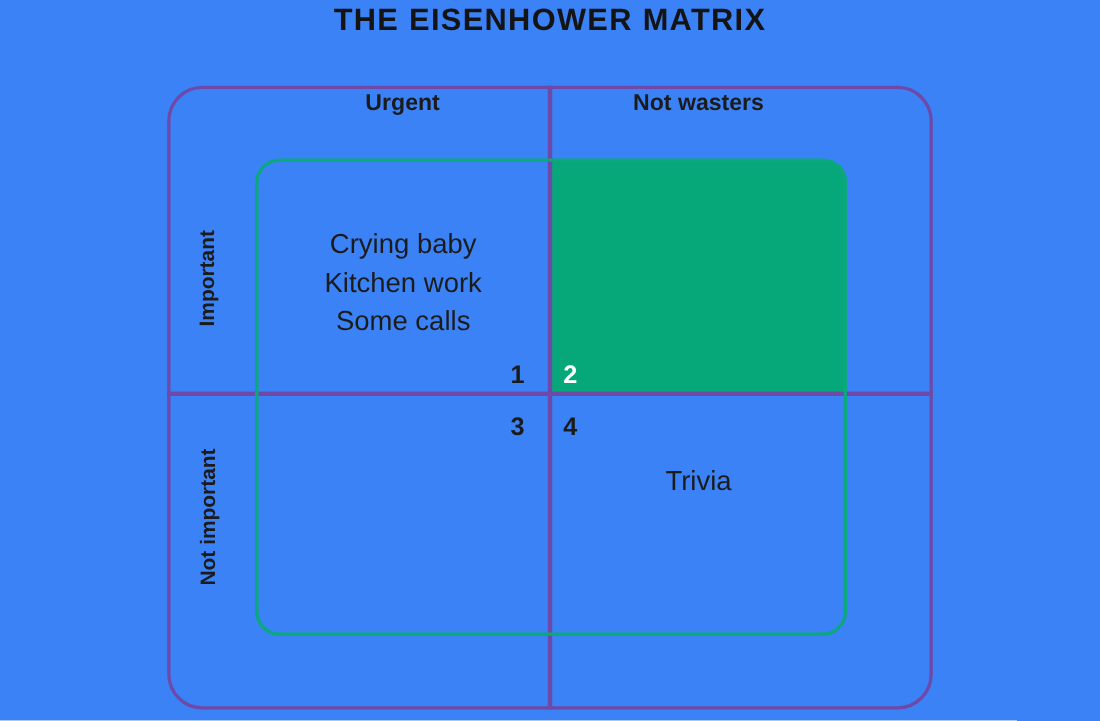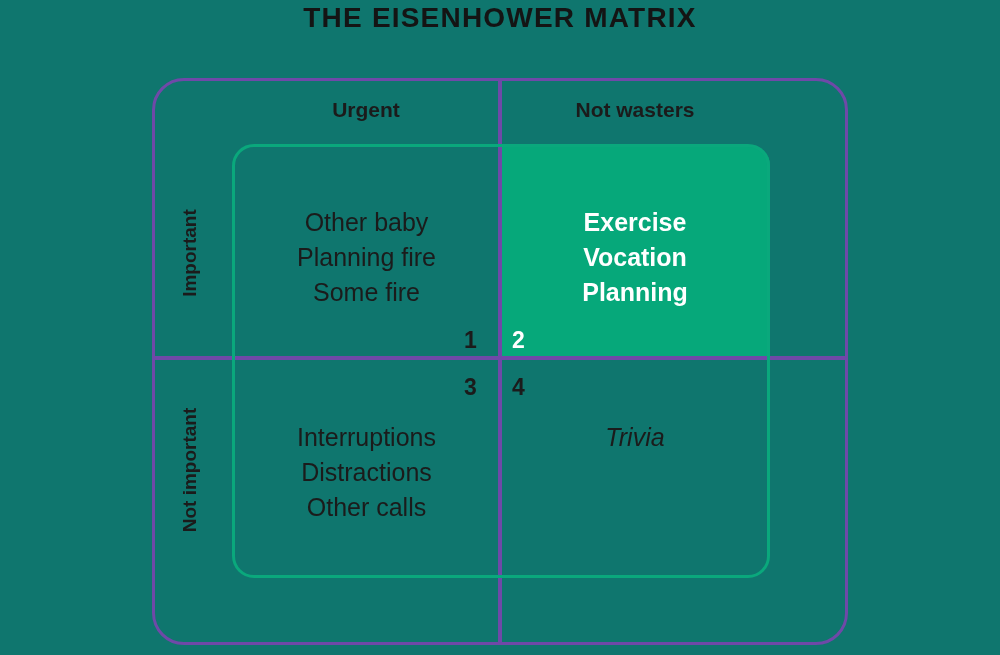--- a/index.html
+++ b/index.html
@@ -9,21 +9,21 @@
     height: 655px;
     background: #ffffff;
     font-family: "Liberation Sans", sans-serif;
     overflow: hidden;
   }
 
   #canvas {
     position: relative;
     width: 1000px;
     height: 655px;
-    background: #0f766e;
+    background: #3b82f6;
   }
 
   
   #page-title {
     position: absolute;
     top: 2px;
     left: 0;
     width: 1000px;
     text-align: center;
     font-size: 28px;
@@ -83,21 +83,21 @@
     top: 145px;
     width: 270px;
     height: 213px;
     background: #06a87a;
     border-top-right-radius: 20px;
   }
 
   
   .col-header {
     position: absolute;
-    top: 98px;
+    top: 82px;
     font-size: 21px;
     font-weight: bold;
     color: #1b1b1b;
     text-align: center;
     white-space: nowrap;
   }
   #col-header-urgent     { left: 233px; width: 266px; }
   #col-header-not-urgent { left: 501px; width: 268px; }
   #row-label-important-wrap {
     position: absolute;
@@ -136,21 +136,21 @@
     white-space: nowrap;
   }
   .quadrant-tasks div { white-space: nowrap; }
 
   #q1-tasks { left: 235px; top: 205px; width: 263px; }
   #q2-tasks {
     left: 502px; top: 205px; width: 266px;
     color: #ffffff; font-weight: bold;
   }
   #q3-tasks { left: 235px; top: 420px; width: 263px; }
-  #q4-tasks { left: 502px; top: 420px; width: 266px; font-style: italic; }
+  #q4-tasks { left: 502px; top: 420px; width: 266px; }
 
   
   .quadrant-number {
     position: absolute;
     font-size: 23px;
     font-weight: bold;
     color: #1b1b1b;
   }
   #q-num-1 { left: 464px; top: 327px; }
   #q-num-2 { left: 512px; top: 327px; color: #ffffff; }
@@ -178,36 +178,26 @@
 
   <div class="row-label-wrap" id="row-label-important-wrap">
     <span class="row-label-inner">Important</span>
   </div>
 
   <div class="row-label-wrap" id="row-label-not-important-wrap">
     <span class="row-label-inner">Not important</span>
   </div>
 
   <div class="quadrant-tasks" id="q1-tasks">
-    <div>Other baby</div>
-    <div>Planning fire</div>
-    <div>Some fire</div>
-  </div>
-
-  <div class="quadrant-tasks" id="q2-tasks">
-    <div>Exercise</div>
-    <div>Vocation</div>
-    <div>Planning</div>
-  </div>
-
-  <div class="quadrant-tasks" id="q3-tasks">
-    <div>Interruptions</div>
-    <div>Distractions</div>
-    <div>Other calls</div>
-  </div>
+    <div>Crying baby</div>
+    <div>Kitchen work</div>
+    <div>Some calls</div>
+  </div>
+
+
 
   <div class="quadrant-tasks" id="q4-tasks">
     <div>Trivia</div>
   </div>
 
   <div class="quadrant-number" id="q-num-1">1</div>
   <div class="quadrant-number" id="q-num-2">2</div>
   <div class="quadrant-number" id="q-num-3">3</div>
   <div class="quadrant-number" id="q-num-4">4</div>
 

